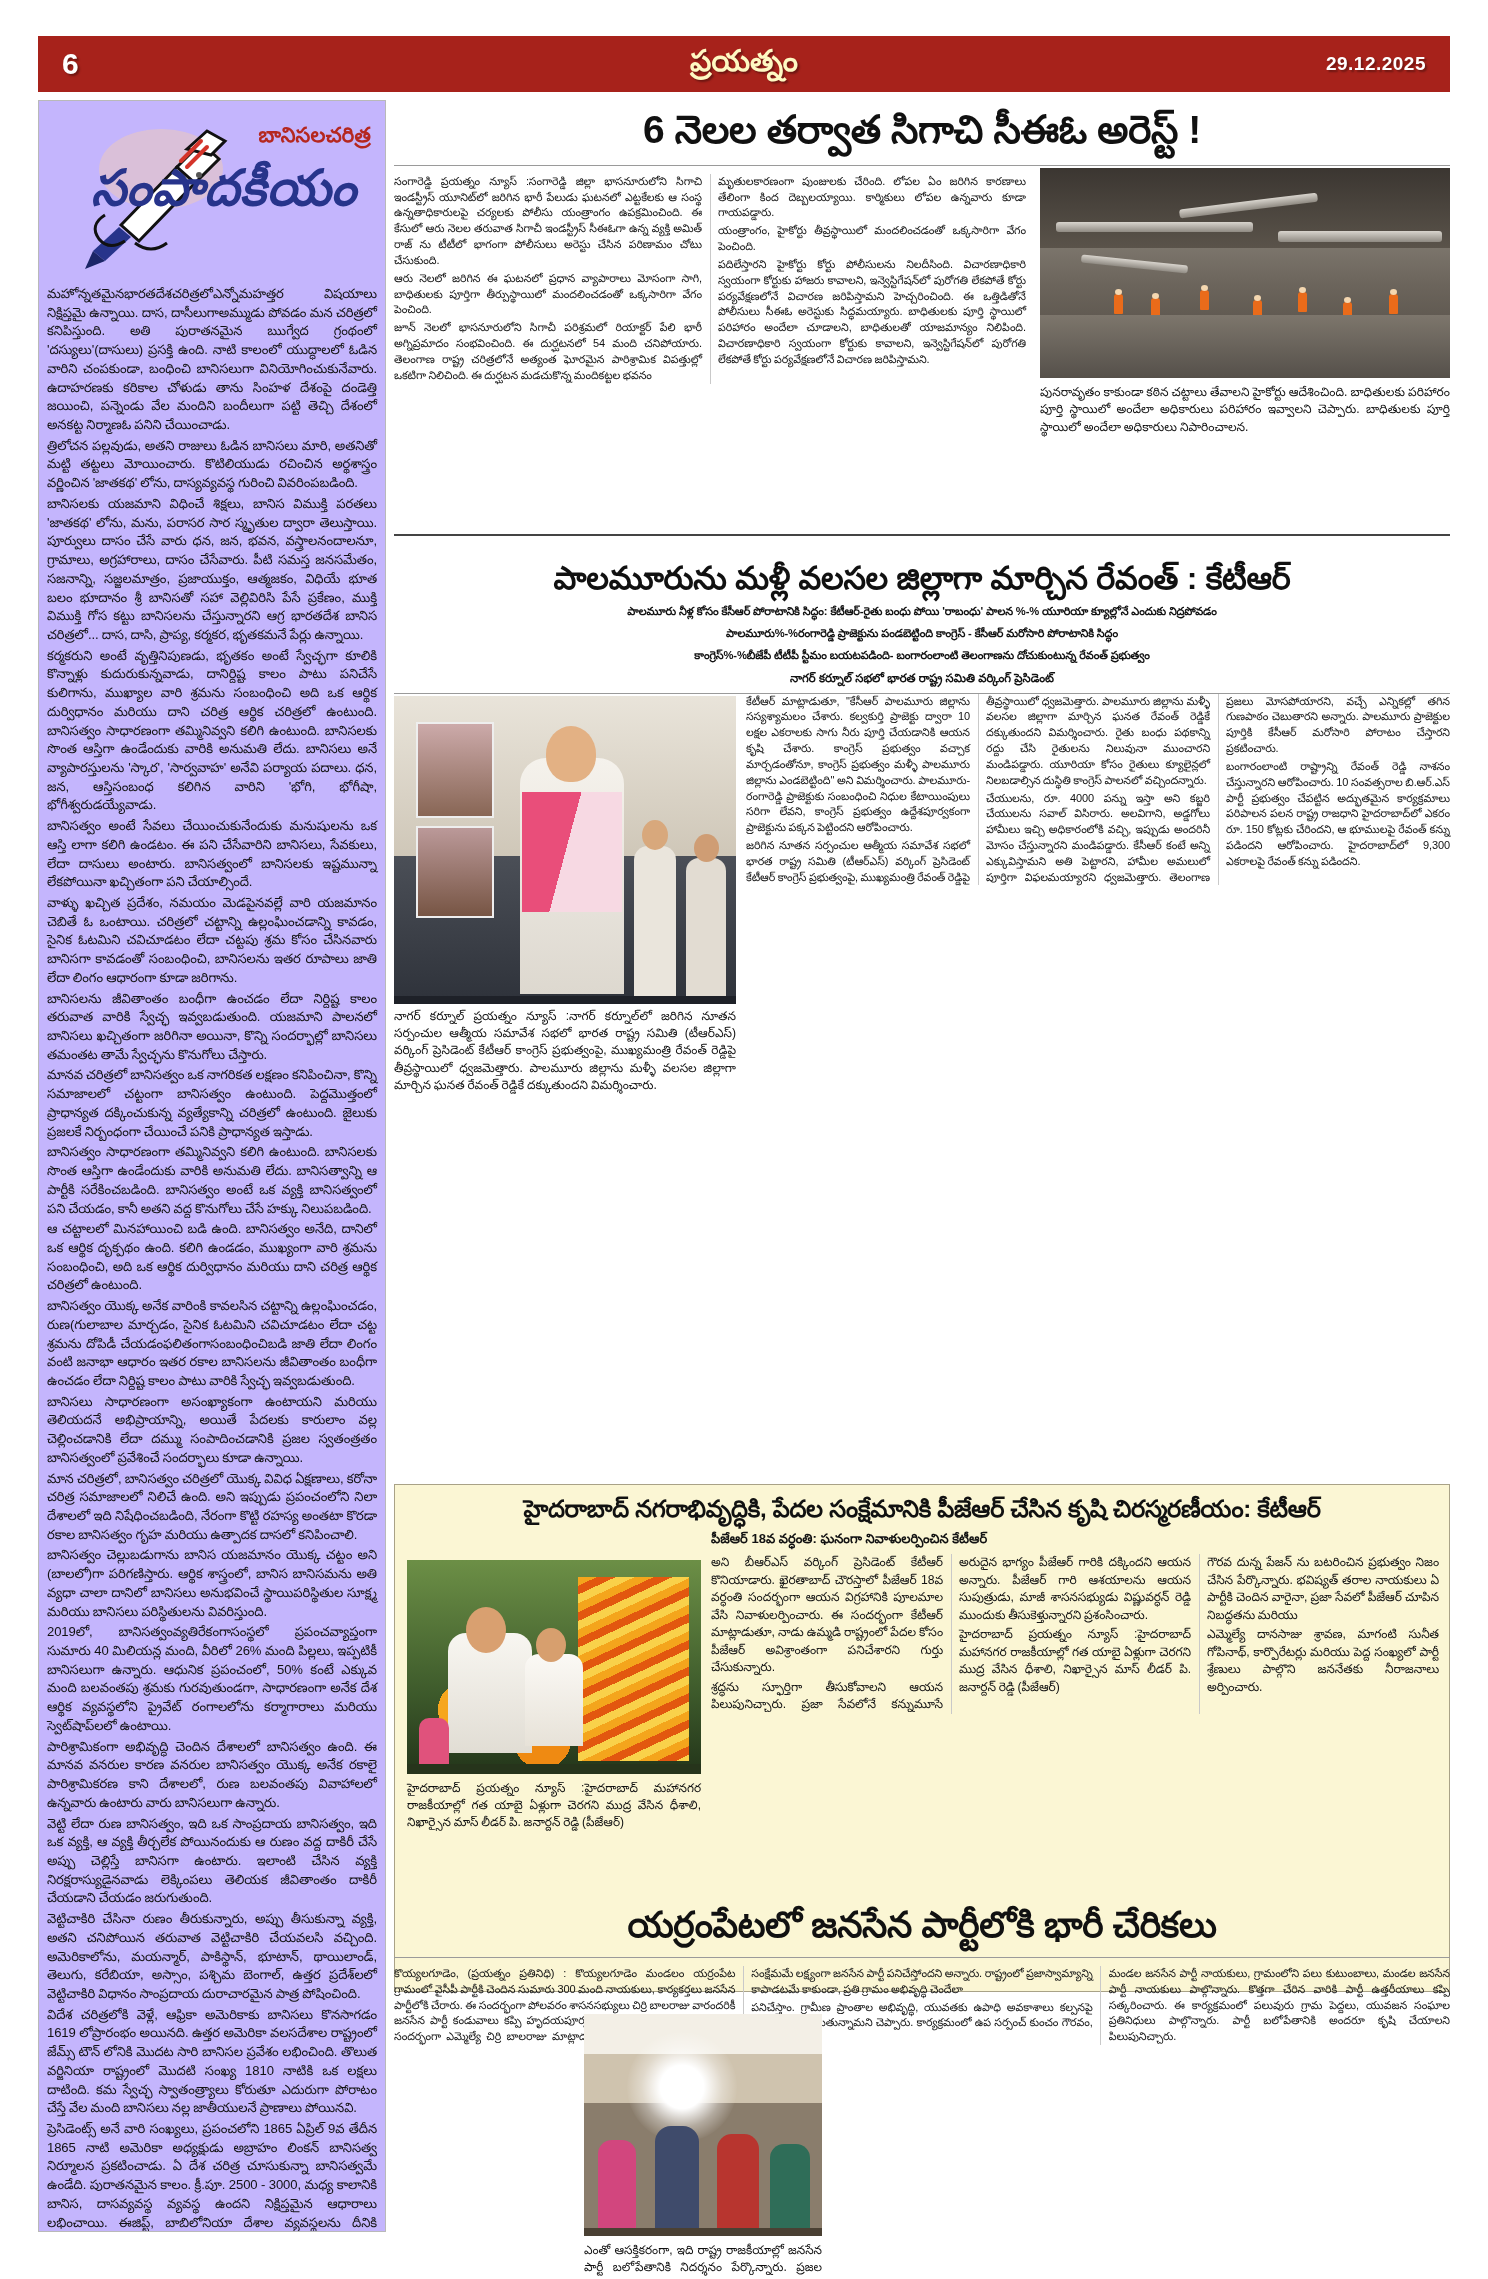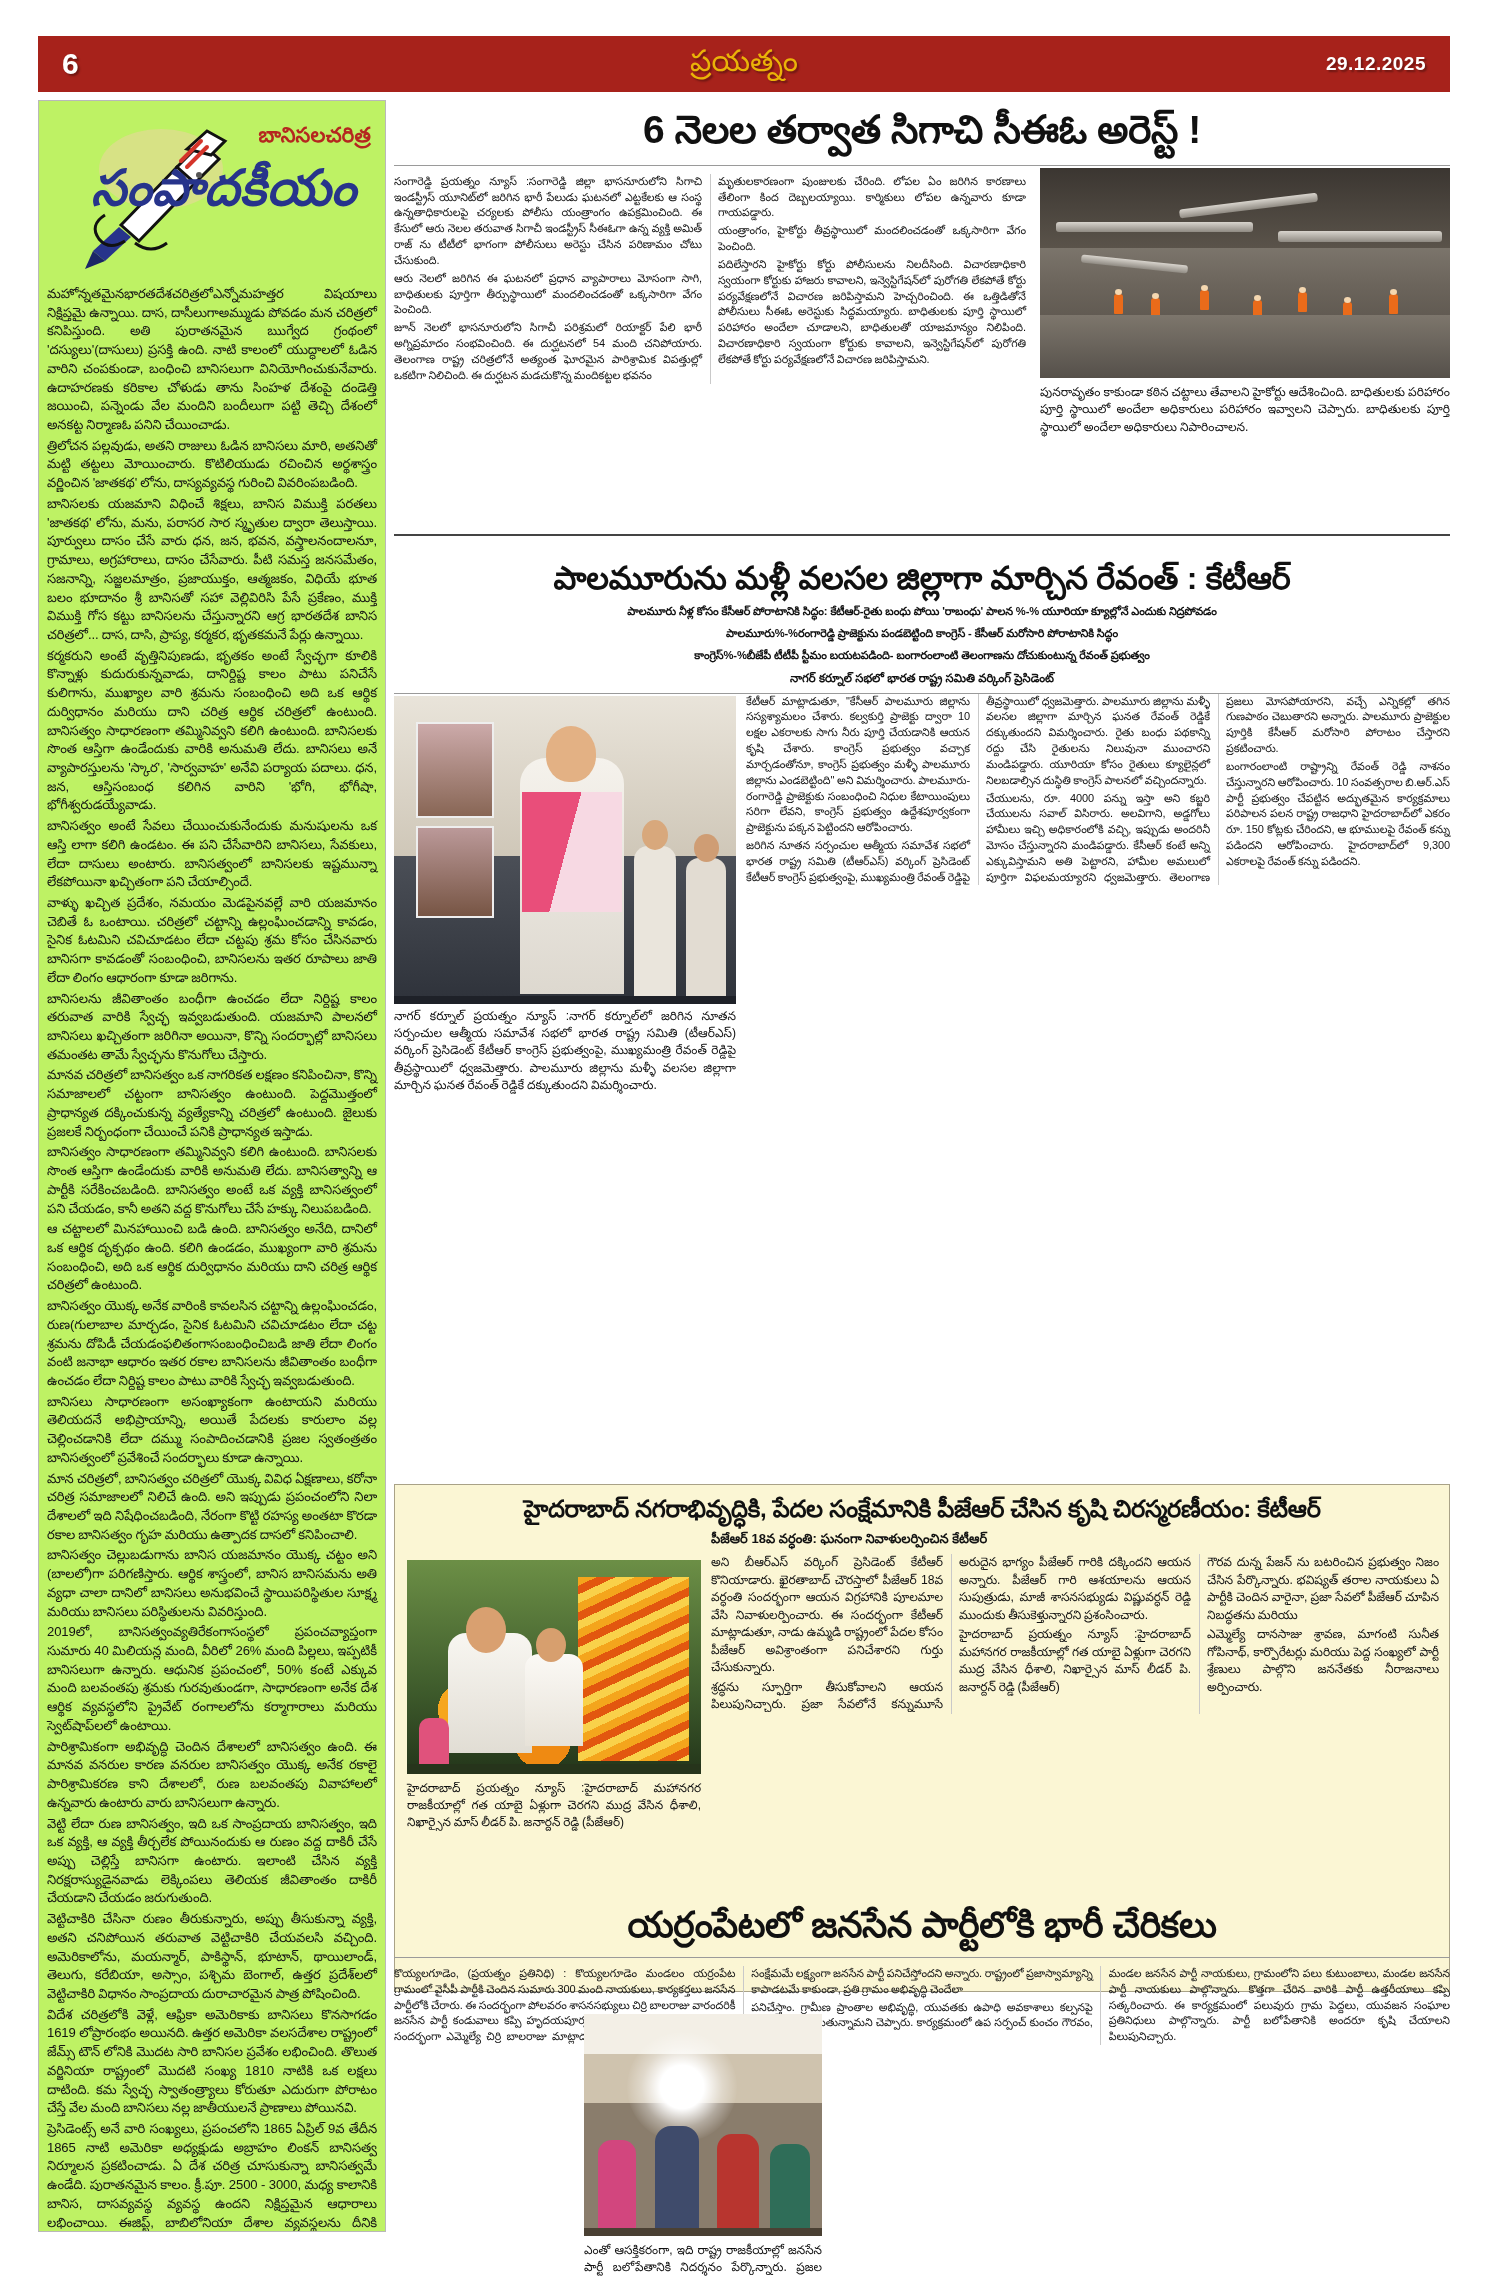--- a/index.html
+++ b/index.html
@@ -28,23 +28,23 @@
     padding: 0 24px;
   }
   .masthead .page-no {
     color: #ffffff;
     font-size: 30px;
     font-weight: bold;
     letter-spacing: 0.5px;
     text-shadow: 2px 2px 2px rgba(0,0,0,0.35);
   }
   .masthead .paper-name {
-    color: #eab308;
+    color: #fef9c3;
     font-size: 30px;
-    font-weight: normal;
+    font-weight: bold;
     text-shadow: 2px 2px 2px rgba(0,0,0,0.35);
     position: absolute;
     left: 50%;
     transform: translateX(-50%);
   }
   .masthead .issue-date {
     color: #ffffff;
     font-size: 19px;
     font-weight: bold;
     letter-spacing: 0.5px;
@@ -57,21 +57,21 @@
     left: 38px; top: 100px;
     width: 1412px; height: 2140px;
   }
 
   
   .edit-col {
     position: absolute;
     left: 0; top: 0;
     width: 348px; height: 2132px;
     border: 1px solid #b9b9b9;
-    background: #bef264;
+    background: #c4b5fd;
     padding: 6px 8px 6px 8px;
     overflow: hidden;
   }
   .edit-logo {
     position: relative;
     height: 178px;
     width: 100%;
     overflow: hidden;
   }
   .edit-logo .kicker {

